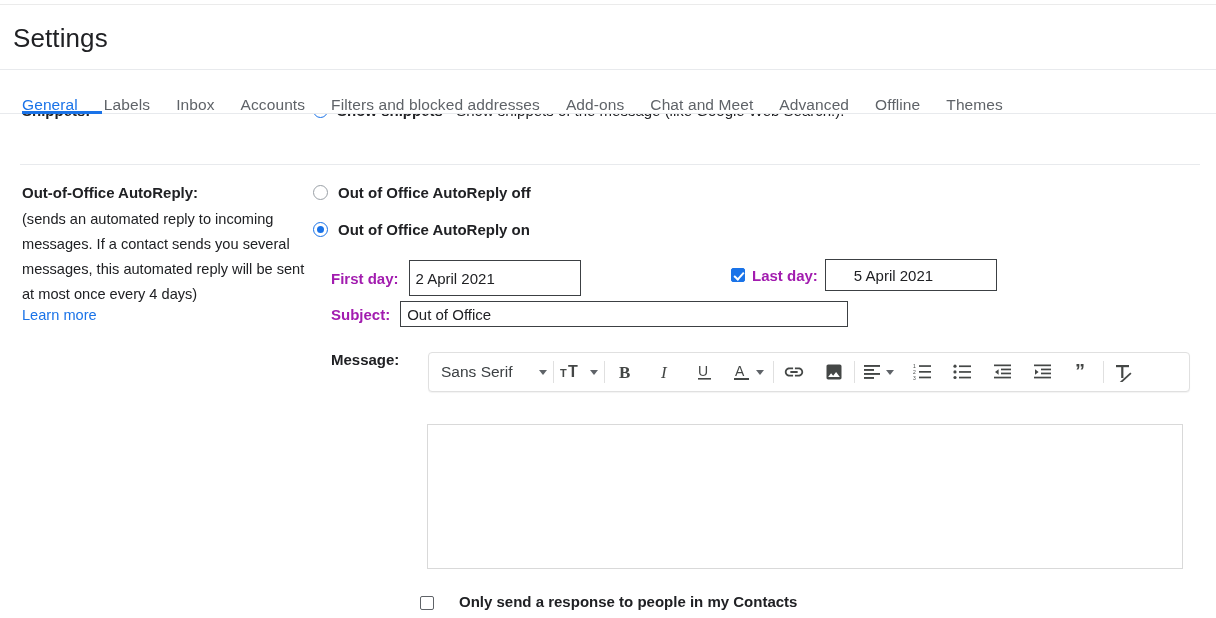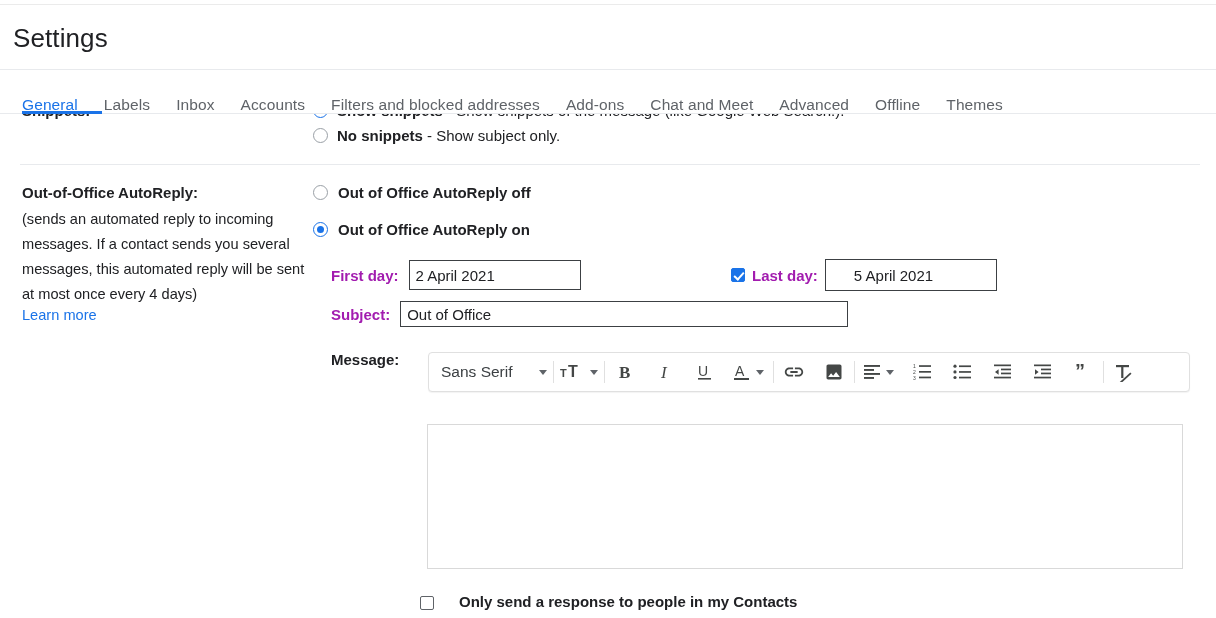--- a/index.html
+++ b/index.html
@@ -150,21 +150,21 @@
     white-space: nowrap;
   }
   .text-input {
     border: 1px solid #3c4043; background: #fff;
     font-family: "Liberation Sans", sans-serif;
     font-size: 15px; color: #202124;
     padding: 3px 6px; outline: none;
   }
 
   .row-firstday { left: 331px; top: 146px; gap: 10px; }
-  .row-firstday .text-input { width: 172px; height: 30px; }
+  .row-firstday .text-input { width: 172px; height: 36px; }
   .row-lastday  { left: 731px; top: 145px; gap: 7px; }
   .row-lastday .text-input { width: 172px; height: 32px; padding-left: 28px; }
   .row-subject  { left: 331px; top: 187px; gap: 10px; }
   .row-subject .text-input { width: 448px; height: 26px; }
 
   .msg-label {
     position: absolute; left: 331px; top: 237px;
     font-size: 15px; font-weight: bold; color: #202124;
   }
 
@@ -249,24 +249,20 @@
   <div class="content">
 
     <div class="snippets-row">
       <div class="snip-label">Snippets:</div>
 
       <div class="snip-opt o1">
         <span class="radio on"></span>
         <span><b>Show snippets</b><span class="rest"> - Show snippets of the message (like Google Web Search!).</span></span>
       </div>
 
-      <div class="snip-opt o2">
-        <span class="radio"></span>
-        <span><b>No snippets</b><span class="rest"> - Show subject only.</span></span>
-      </div>
     </div>
 
     <div class="divider"></div>
 
     <div class="ooo-label">Out-of-Office AutoReply:</div>
     <div class="ooo-desc">(sends an automated reply to incoming messages. If a contact sends you several messages, this automated reply will be sent at most once every 4 days)</div>
     <div class="learn-more">Learn more</div>
 
     <div class="ooo-opt on">
       <span class="radio on"></span>

